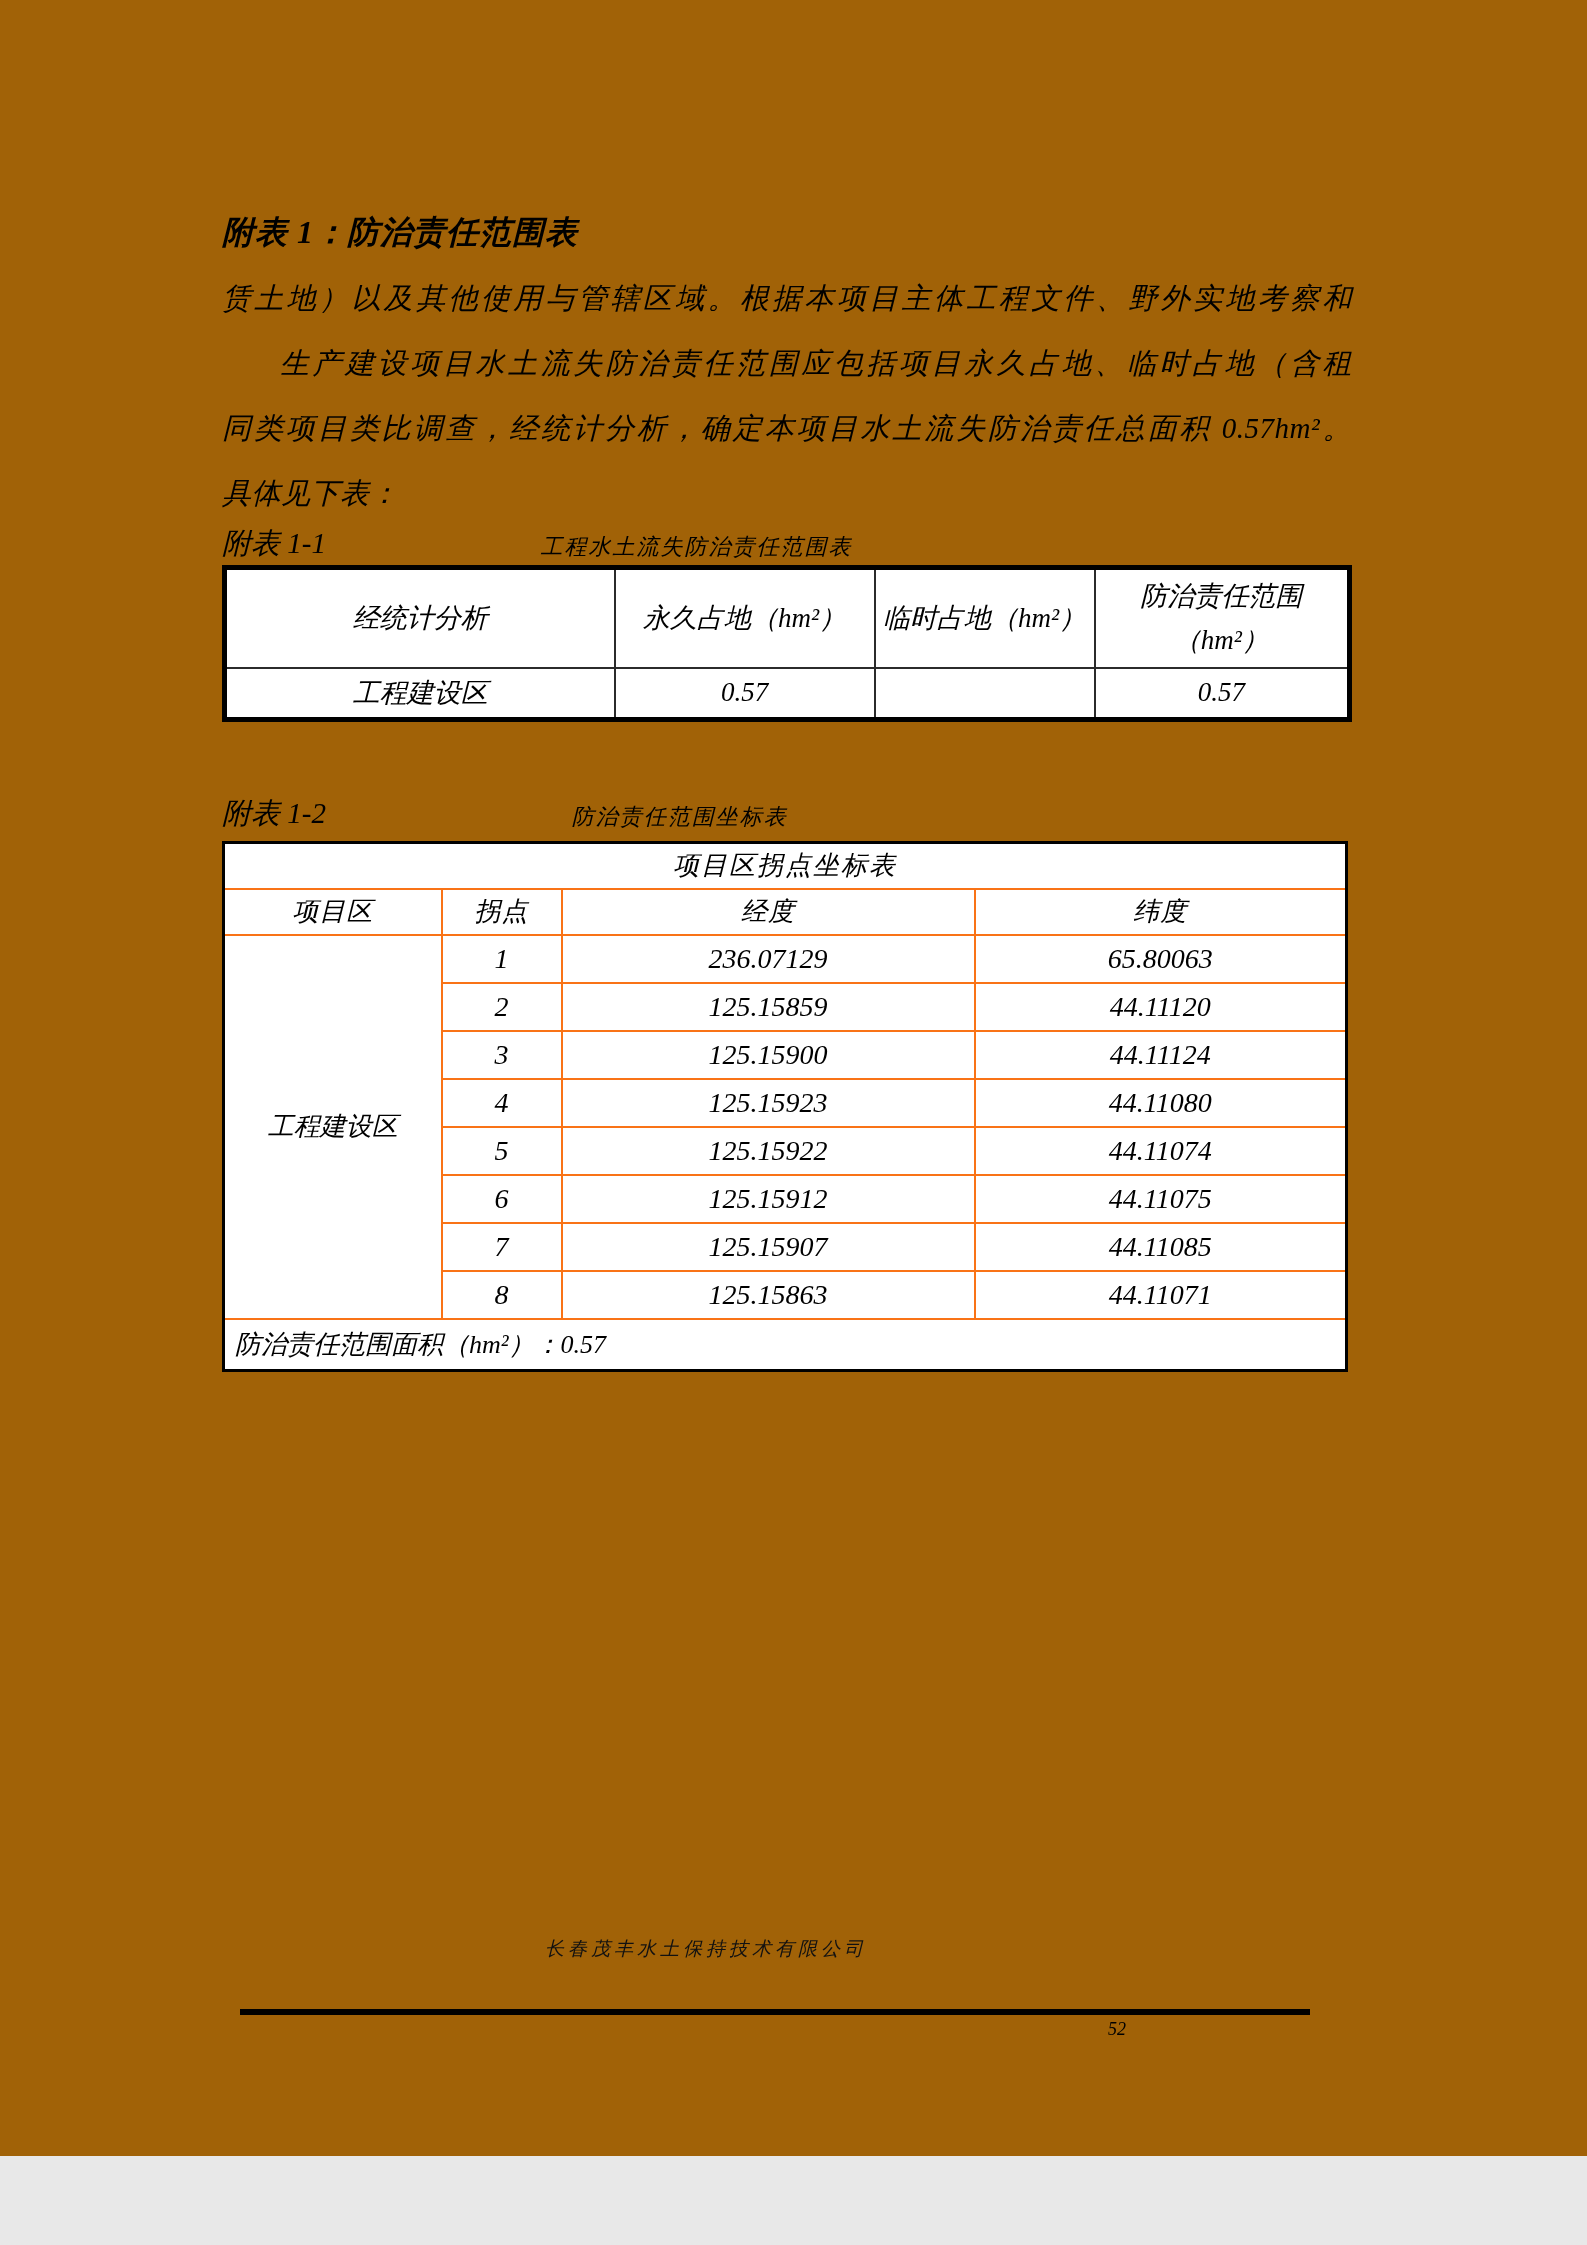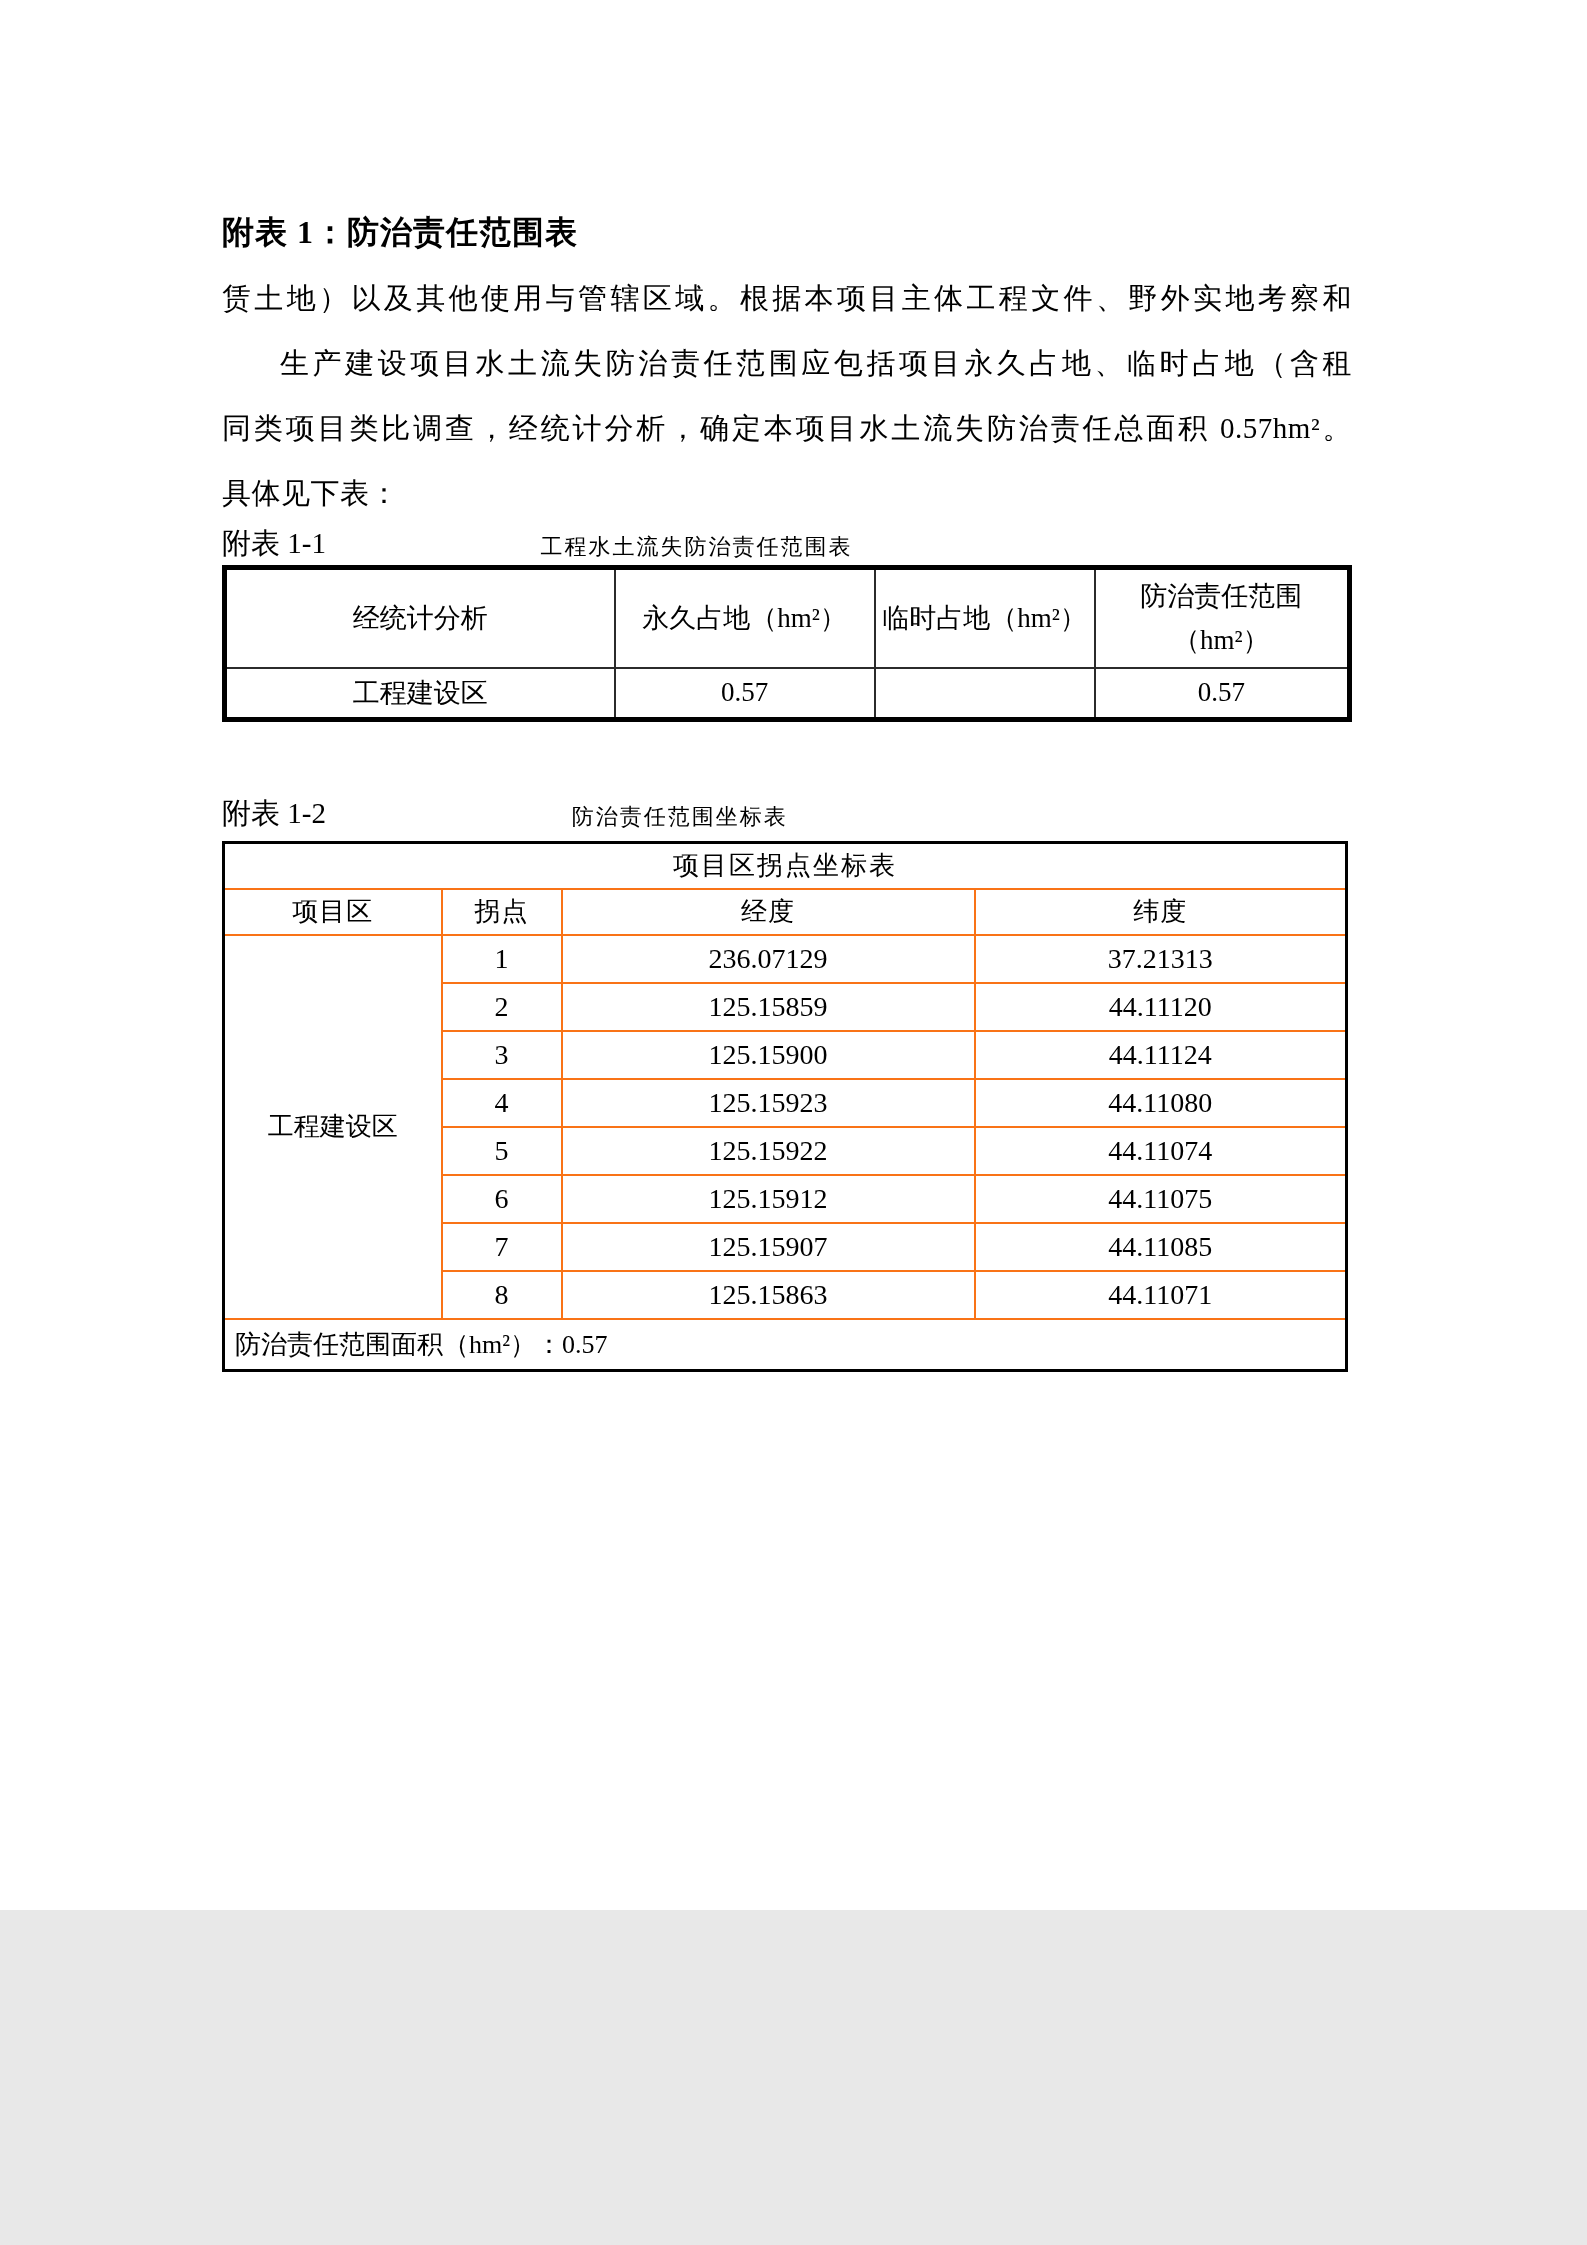--- a/index.html
+++ b/index.html
@@ -1,24 +1,25 @@
 <!DOCTYPE html>
 <html><head>
 <meta charset="utf-8">
 <style>
   * { margin: 0; padding: 0; box-sizing: border-box; }
   html, body { background: #e8e8e8; }
   .page {
     position: relative;
     width: 1587px;
-    height: 1910px;
-    background: #ffffff;
+    height: 2156px;
+    background: #a16207;
     font-family: "Liberation Serif", "DejaVu Serif", serif;
     color: #000000;
     overflow: hidden;
+    font-style: italic;
   }
 
   .doc-title {
     position: absolute; top: 211px; left: 222px;
     font-size: 32px; font-weight: bold; letter-spacing: 1px;
   }
 
   .para { position: absolute; top: 266px; left: 222px; width: 1130px; }
   .para .line {
     font-size: 29px; line-height: 65px; height: 65px;
@@ -124,21 +125,21 @@
     <tr class="hrow">
       <td>项目区</td>
       <td>拐点</td>
       <td>经度</td>
       <td>纬度</td>
     </tr>
     <tr class="prow">
       <td rowspan="8">工程建设区</td>
       <td class="num">1</td>
       <td class="num">236.07129</td>
-      <td class="num">37.21313</td>
+      <td class="num">65.80063</td>
     </tr>
     <tr class="prow">
       <td class="num">2</td>
       <td class="num">125.15859</td>
       <td class="num">44.11120</td>
     </tr>
     <tr class="prow">
       <td class="num">3</td>
       <td class="num">125.15900</td>
       <td class="num">44.11124</td>

